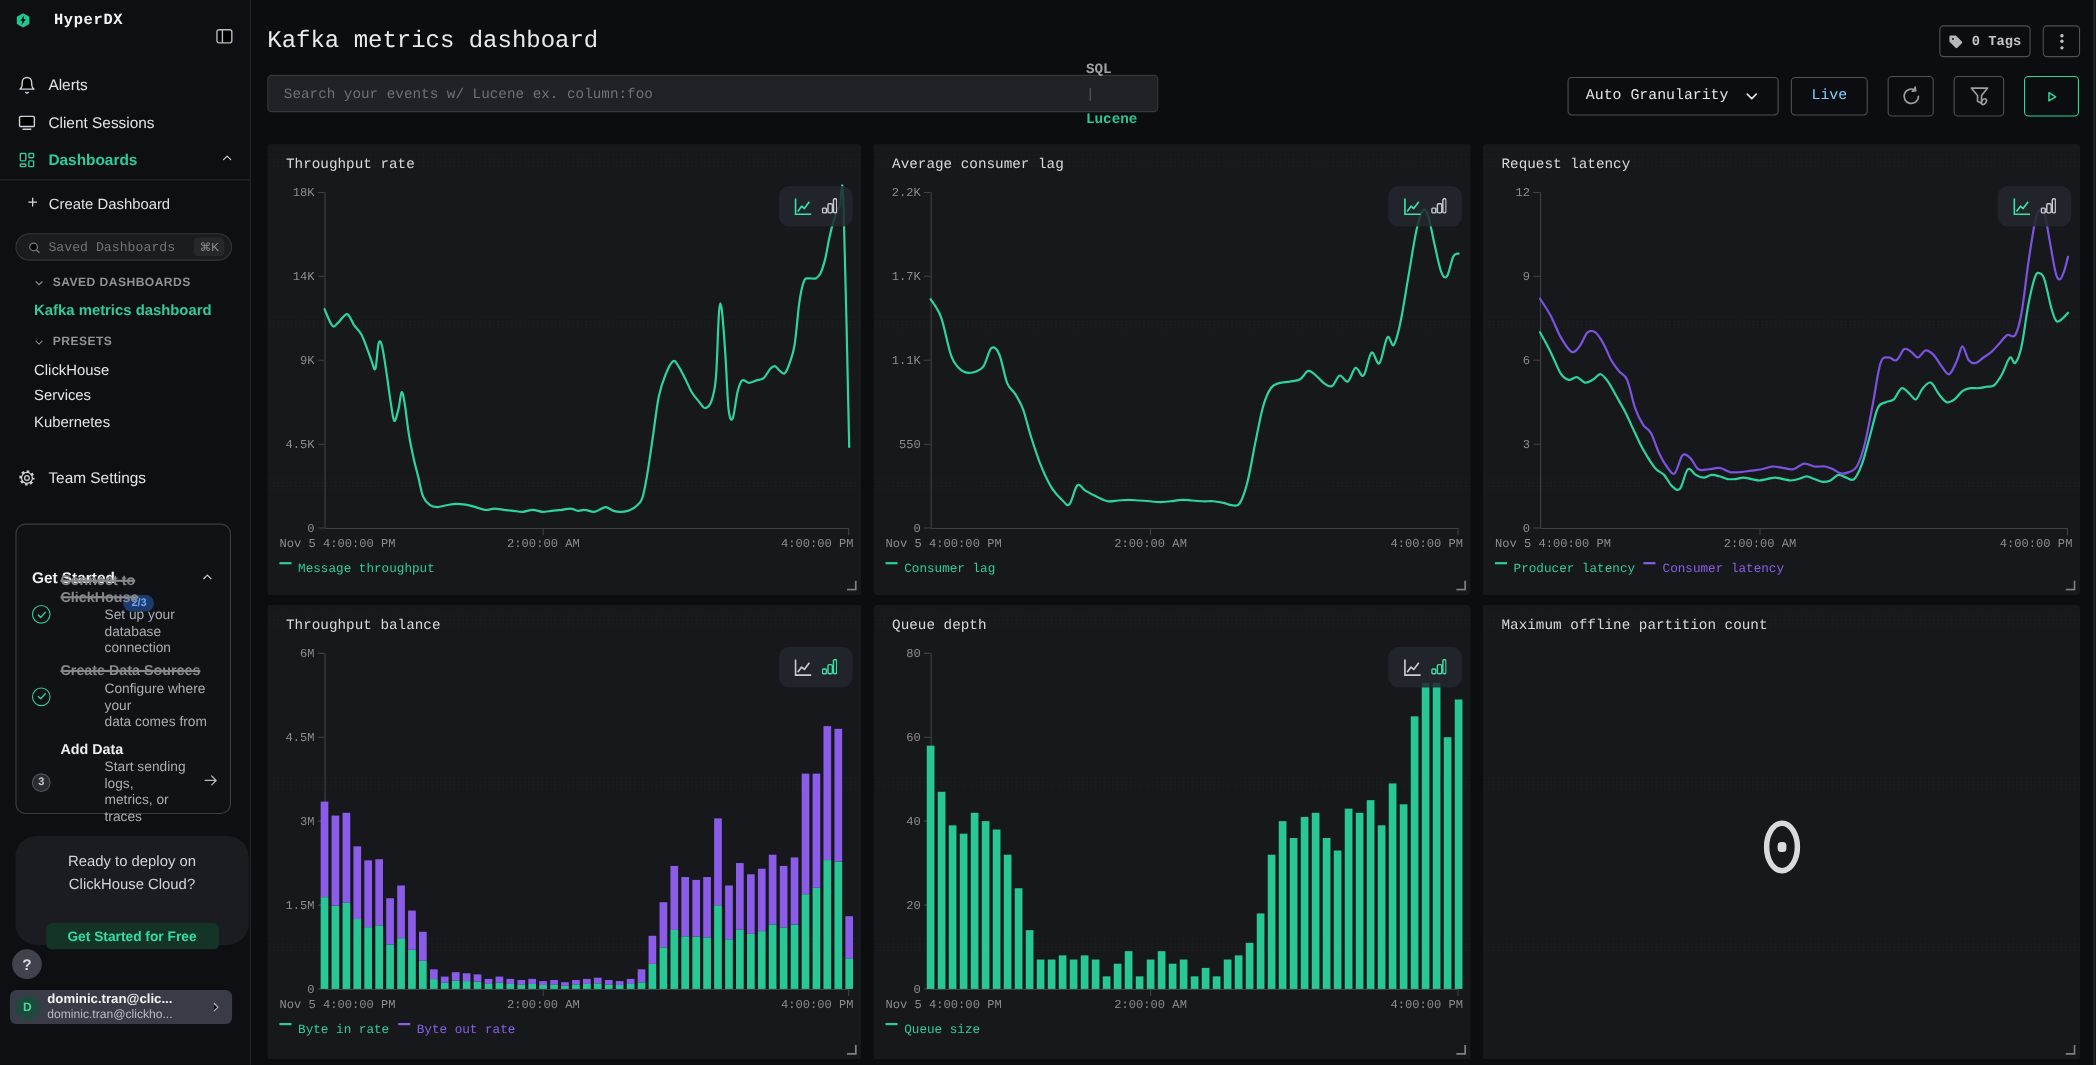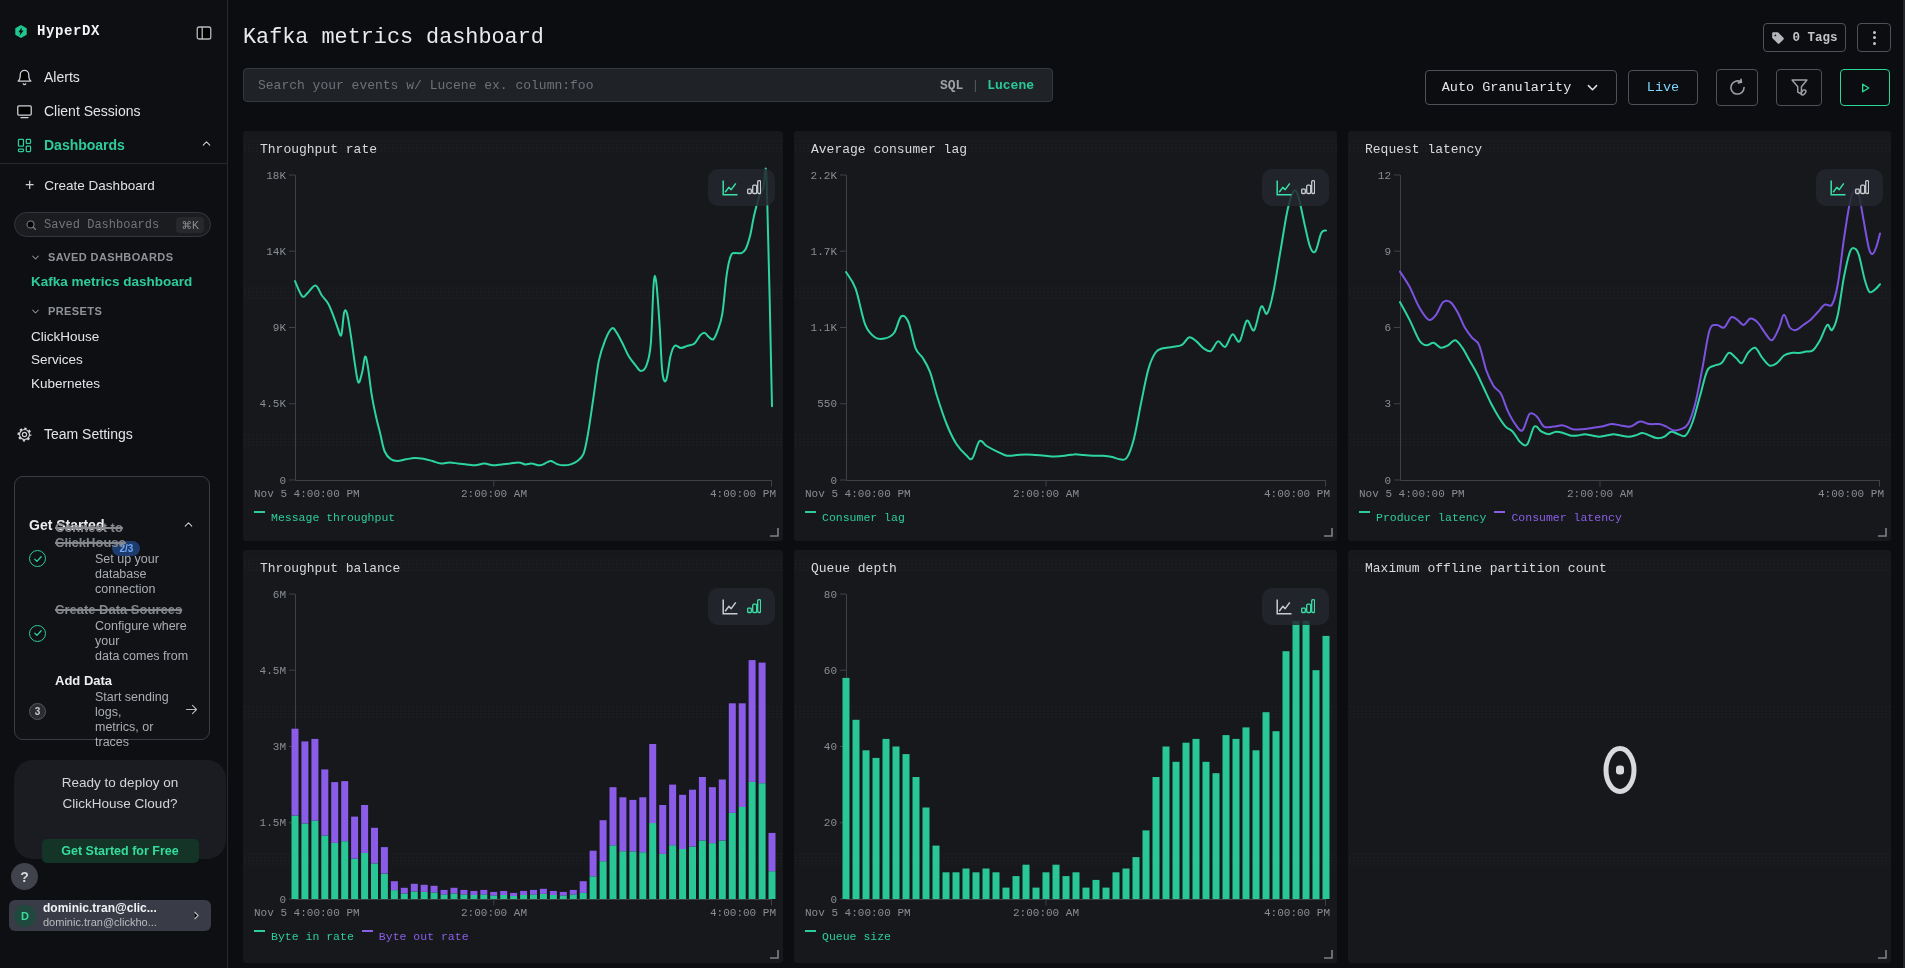--- a/index.html
+++ b/index.html
@@ -1,20 +1,20 @@
 <!DOCTYPE html>
 <html><head><meta charset="utf-8"><style>
 * { margin:0; padding:0; box-sizing:border-box; -webkit-font-smoothing:antialiased; }
 html,body { width:1905px; height:968px; background:rgba(12,13,16,.995); overflow:hidden;
   font-family:"Liberation Sans", sans-serif; -webkit-font-smoothing:antialiased; }
 
 
 #side { position:absolute; left:0; top:0; width:228px; height:968px; background:rgba(14,15,18,.99);
   border-right:1px solid #26292e; }
-.logo-row { position:absolute; left:14px; top:23px; display:flex; align-items:center; gap:9px; }
+.logo-row { position:absolute; left:14px; top:11px; display:flex; align-items:flex-start; gap:21px; }
 .logo-txt { font-family:"Liberation Mono", monospace; font-weight:bold; font-size:14px; color:#f2f4f6; letter-spacing:.6px; }
 .collapse { position:absolute; right:14px; top:24px; }
 .nav { position:absolute; left:0; top:60px; width:100%; }
 .nav-item { display:flex; align-items:center; gap:11px; height:34px; padding-left:16px;
   font-size:14px; color:#e2e4e7; font-weight:500; }
 .nav-item svg { flex:0 0 auto; }
 .nav-item.green { color:#2ecc9b; font-weight:700; }
 .nav-chev { margin-left:auto; margin-right:14px; }
 #side hr { border:none; border-top:1px solid #26292e; margin:5px 0 0 0; }
 .create { display:flex; align-items:center; gap:10px; padding:14px 0 0 25px; font-size:13.5px;
@@ -67,21 +67,21 @@
   display:flex; align-items:center; justify-content:center; font-family:"Liberation Mono", monospace; }
 #tagsbtn { left:1763px; top:23px; width:83px; height:29px; gap:7px; color:#c3c6c9;
   font-size:12.5px; font-weight:700; }
 #kebab { left:1857px; top:23px; width:34px; height:29px; color:#c3c6c9; }
 .kdots { display:flex; flex-direction:column; gap:2.5px; }
 .kdots i { width:3px; height:3px; border-radius:50%; background:#c3c6c9; }
 #searchbar { position:absolute; left:243px; top:68px; width:810px; height:34px; background:rgba(31,34,38,.99);
   border:1px solid #35383e; border-radius:4px; display:flex; align-items:center;
   padding:0 18px 0 14px; font-family:"Liberation Mono", monospace; font-size:13px; }
 #searchbar .ph { color:#6e7277; }
-#searchbar .right { margin-left:auto; display:flex; gap:8px; font-size:13px; }
+#searchbar .right { margin-left:auto; display:flex; gap:8px; font-size:13px;flex-direction:column; }
 #datebox { position:absolute; left:1069px; top:69px; width:343px; height:36px; background:rgba(23,25,29,.99);
   border:1px solid #3a3d43; border-radius:4px; display:flex; align-items:center; gap:10px;
   padding:0 14px; font-family:"Liberation Mono", monospace; font-size:13px; color:#c9cbcf; font-weight:500; }
 #gran { left:1425px; top:70px; width:192px; height:35px; gap:14px; color:#e2e4e7;
   font-size:13.5px; font-weight:500; }
 #live { left:1628px; top:70px; width:70px; height:35px; color:#7dd3fc; font-size:13.5px; font-weight:500; }
 #refresh { left:1716px; top:69px; width:42px; height:37px; }
 #filter { left:1776px; top:69px; width:46px; height:37px; }
 #play { left:1840px; top:69px; width:50px; height:37px; border-color:#2bd896; }
 #scrollbar { position:absolute; right:0; top:0; width:2px; height:968px; background:#24262b; }

